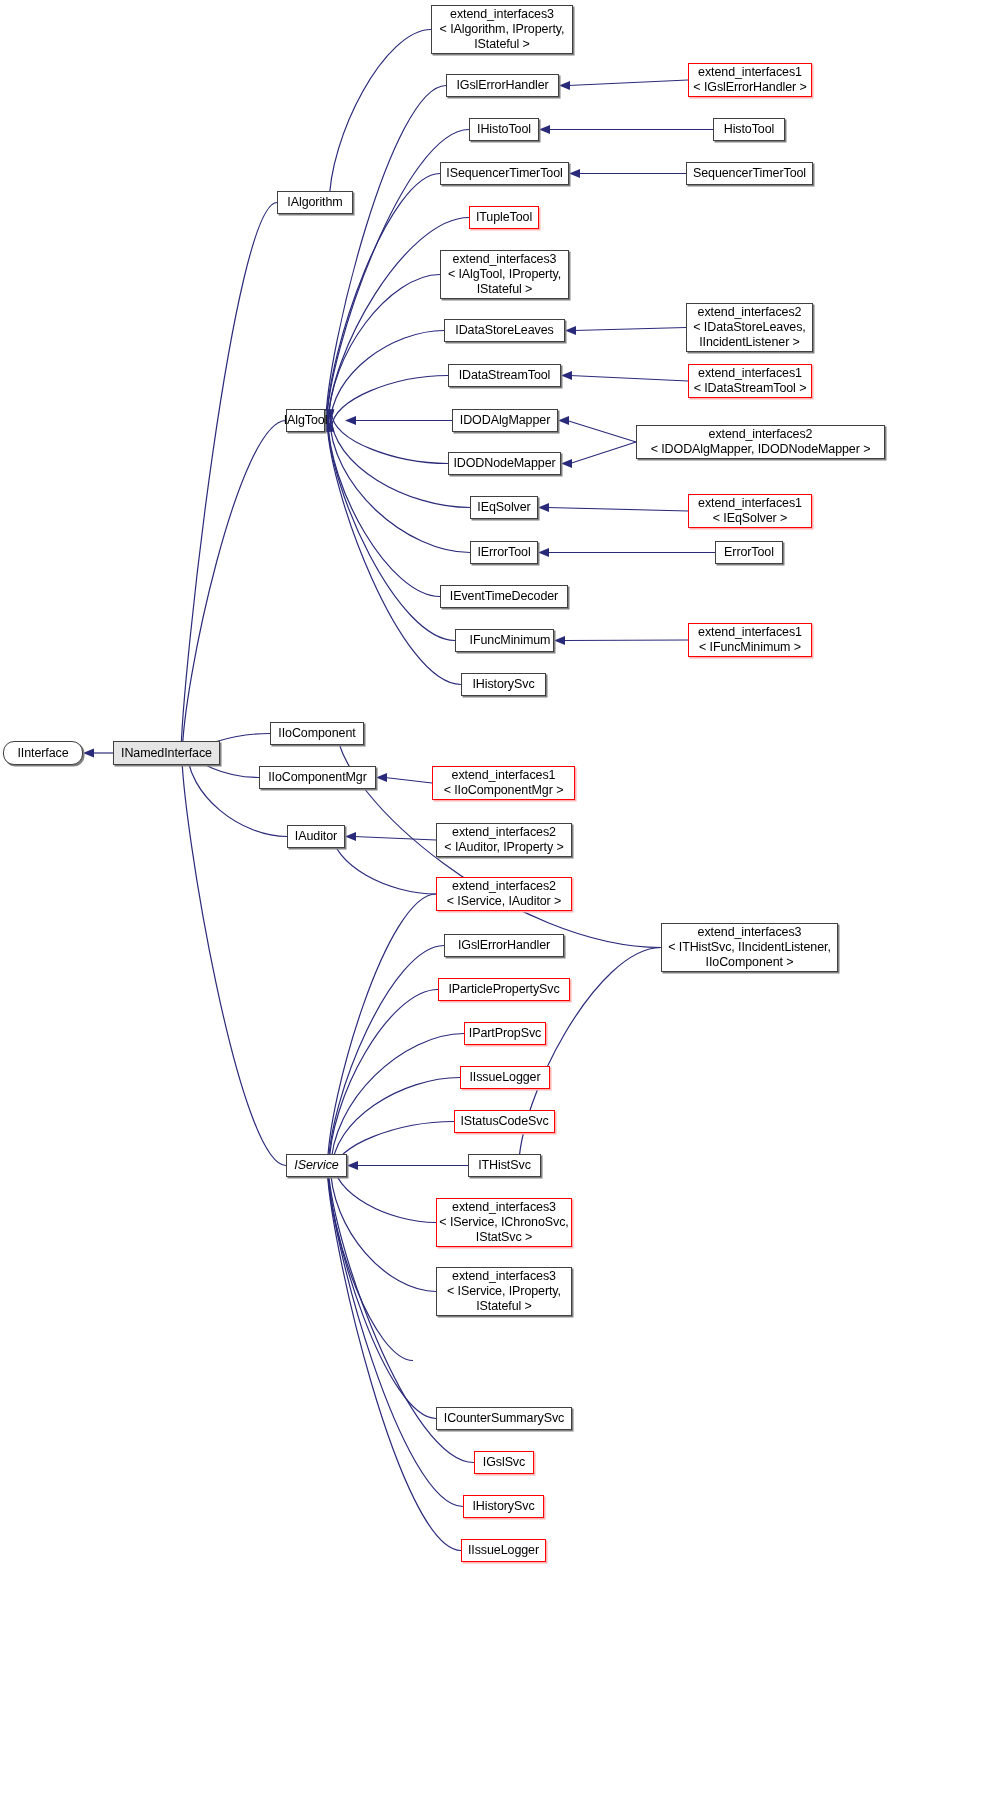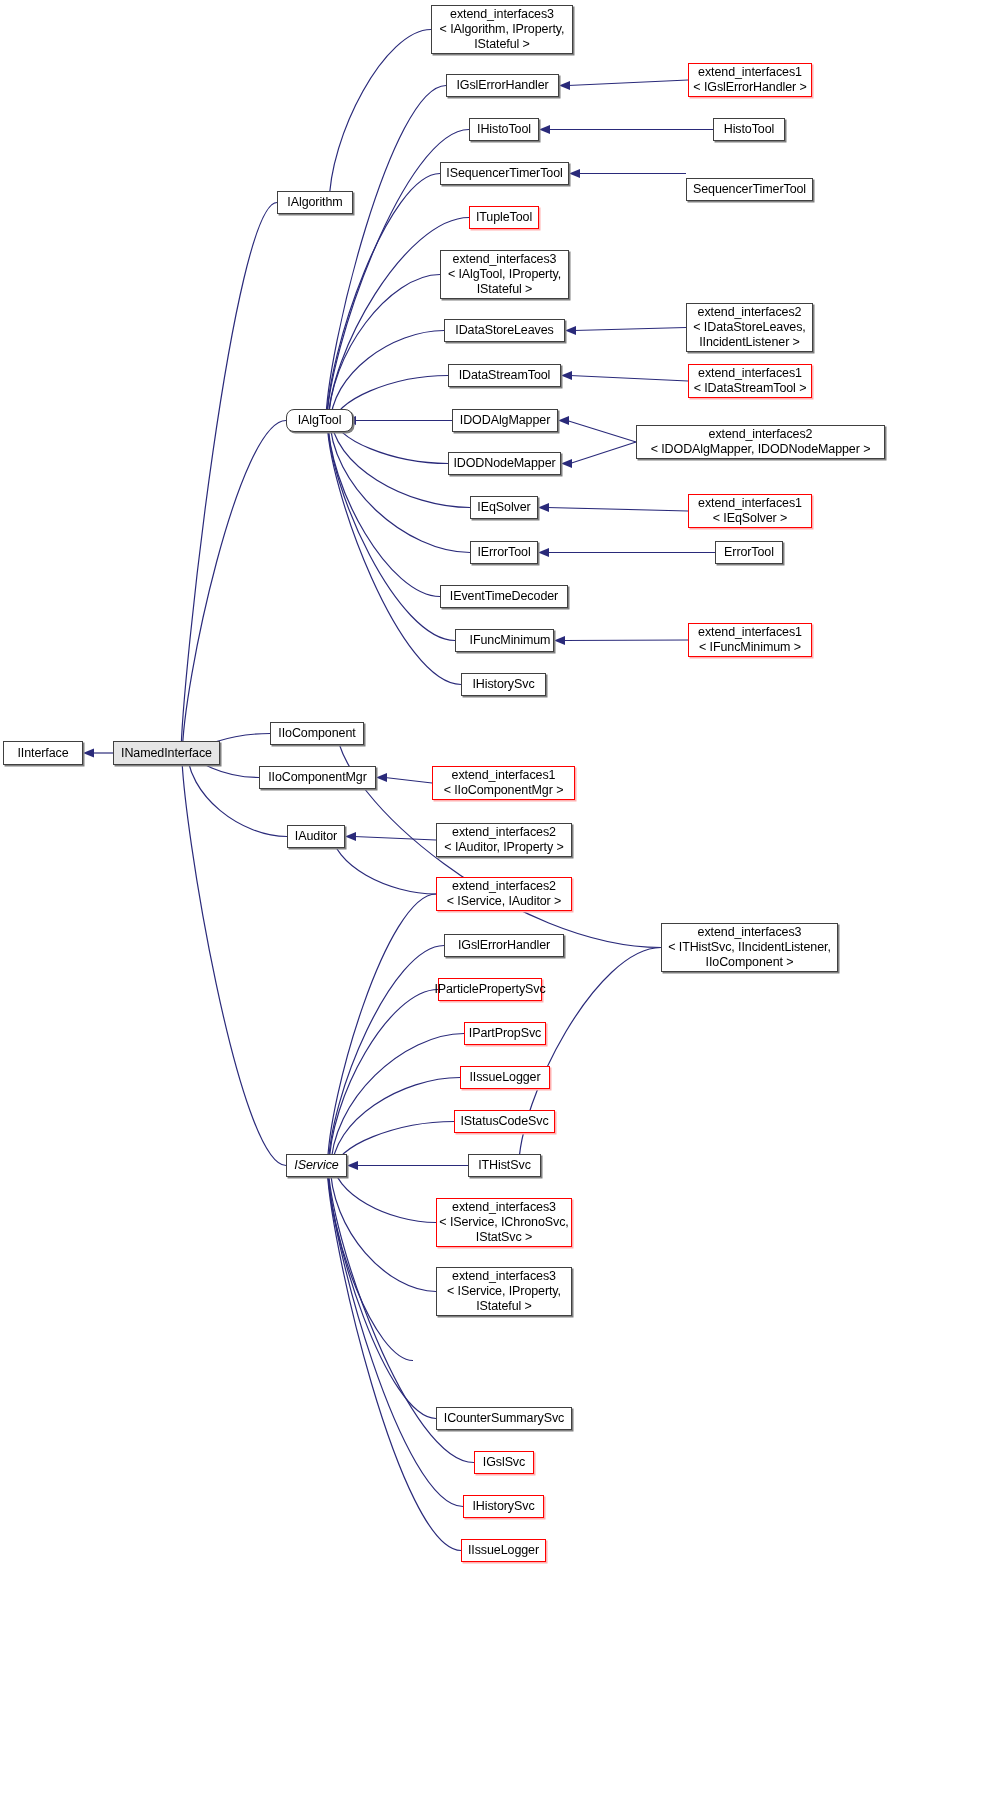--- a/index.html
+++ b/index.html
@@ -132,34 +132,34 @@
       <polygon points="323.82,1154 332.4042053922105,1162.2747457836688 323.9581738396948,1165.922286189738" fill="#2a2a7a"></polygon>
       <path d="M436,1418.5 C387.2760479332999,1418.5 327.72455096288866,1233.2062197333219 327.72455096288866,1163.2062197333219" fill="none" stroke="#2a2a7a" stroke-width="1.2"></path>
       <polygon points="323.82,1154 332.34986713650557,1162.3307482637251 323.88014498184947,1165.9229351495828" fill="#2a2a7a"></polygon>
       <path d="M474,1462.5 C408.38864473186135,1462.5 328.19698829302524,1232.9912164628997 328.19698829302524,1162.9912164628997" fill="none" stroke="#2a2a7a" stroke-width="1.2"></path>
       <polygon points="323.82,1154 332.77064669526163,1161.8769234943982 324.4987275493939,1165.9037527239814" fill="#2a2a7a"></polygon>
       <path d="M463,1506.5 C402.02161166484296,1506.5 327.4924703663177,1233.3012344024069 327.4924703663177,1163.3012344024069" fill="none" stroke="#2a2a7a" stroke-width="1.2"></path>
       <polygon points="323.82,1154 332.1382852280567,1162.5420214741414 323.5811495778423,1165.920694211154" fill="#2a2a7a"></polygon>
       <path d="M461,1550.5 C400.74032706780895,1550.5 327.08961570624217,1233.4503763487755 327.08961570624217,1163.4503763487755" fill="none" stroke="#2a2a7a" stroke-width="1.2"></path>
       <polygon points="323.82,1154 331.76375039730306,1162.8913907587817 323.06940415642964,1165.8994372085244" fill="#2a2a7a"></polygon>
     </svg>
-<div class="node" style="left: 3px; top: 741px; width: 80px; height: 24px;"><span>IInterface</span></div>
+<div class="node" style="left: 3px; top: 741px; width: 80px; height: 24px; border-radius: 11px;"><span>IInterface</span></div>
     <div class="node cur" style="left: 113px; top: 741px; width: 107px; height: 24px;"><span>INamedInterface</span></div>
     <div class="node" style="left: 277px; top: 191px; width: 76px; height: 23px;"><span>IAlgorithm</span></div>
-    <div class="node" style="left: 286px; top: 409px; width: 67px; height: 23px; border-radius: 8px;"><span>IAlgTool</span></div>
+    <div class="node" style="left: 286px; top: 409px; width: 39px; height: 23px;"><span>IAlgTool</span></div>
     <div class="node" style="left: 431px; top: 5px; width: 142px; height: 49px;"><span>extend_interfaces3
 &lt; IAlgorithm, IProperty,
 IStateful &gt;</span></div>
     <div class="node" style="left: 446px; top: 74px; width: 113px; height: 23px;"><span>IGslErrorHandler</span></div>
     <div class="node red" style="left: 688px; top: 63px; width: 124px; height: 34px;"><span>extend_interfaces1
 &lt; IGslErrorHandler &gt;</span></div>
     <div class="node" style="left: 469px; top: 118px; width: 70px; height: 23px;"><span>IHistoTool</span></div>
     <div class="node" style="left: 713px; top: 118px; width: 72px; height: 23px;"><span>HistoTool</span></div>
     <div class="node" style="left: 440px; top: 162px; width: 129px; height: 23px;"><span>ISequencerTimerTool</span></div>
-    <div class="node" style="left: 686px; top: 162px; width: 127px; height: 23px; margin-top: 16px;"><span>SequencerTimerTool</span></div>
+    <div class="node" style="left: 686px; top: 162px; width: 127px; height: 23px;"><span>SequencerTimerTool</span></div>
     <div class="node red" style="left: 469px; top: 206px; width: 70px; height: 23px;"><span>ITupleTool</span></div>
     <div class="node" style="left: 440px; top: 250px; width: 129px; height: 49px;"><span>extend_interfaces3
 &lt; IAlgTool, IProperty,
 IStateful &gt;</span></div>
     <div class="node" style="left: 444px; top: 319px; width: 121px; height: 23px;"><span>IDataStoreLeaves</span></div>
     <div class="node" style="left: 686px; top: 303px; width: 127px; height: 49px;"><span>extend_interfaces2
 &lt; IDataStoreLeaves,
 IIncidentListener &gt;</span></div>
     <div class="node" style="left: 448px; top: 364px; width: 113px; height: 23px;"><span>IDataStreamTool</span></div>
     <div class="node red" style="left: 688px; top: 364px; width: 124px; height: 34px;"><span>extend_interfaces1
@@ -184,21 +184,21 @@
 &lt; IIoComponentMgr &gt;</span></div>
     <div class="node" style="left: 287px; top: 825px; width: 58px; height: 23px;"><span>IAuditor</span></div>
     <div class="node" style="left: 436px; top: 823px; width: 136px; height: 34px;"><span>extend_interfaces2
 &lt; IAuditor, IProperty &gt;</span></div>
     <div class="node red" style="left: 436px; top: 877px; width: 136px; height: 34px;"><span>extend_interfaces2
 &lt; IService, IAuditor &gt;</span></div>
     <div class="node" style="left: 444px; top: 934px; width: 120px; height: 23px;"><span>IGslErrorHandler</span></div>
     <div class="node" style="left: 661px; top: 923px; width: 177px; height: 49px;"><span>extend_interfaces3
 &lt; ITHistSvc, IIncidentListener,
 IIoComponent &gt;</span></div>
-    <div class="node red" style="left: 438px; top: 978px; width: 104px; height: 23px;"><span>IParticlePropertySvc</span></div>
+    <div class="node red" style="left: 438px; top: 978px; width: 132px; height: 23px;"><span>IParticlePropertySvc</span></div>
     <div class="node red" style="left: 464px; top: 1022px; width: 82px; height: 23px;"><span>IPartPropSvc</span></div>
     <div class="node red" style="left: 460px; top: 1066px; width: 90px; height: 23px;"><span>IIssueLogger</span></div>
     <div class="node red" style="left: 454px; top: 1110px; width: 101px; height: 23px;"><span>IStatusCodeSvc</span></div>
     <div class="node" style="left: 286px; top: 1154px; width: 61px; height: 23px; font-style: italic;"><span>IService</span></div>
     <div class="node" style="left: 468px; top: 1154px; width: 73px; height: 23px;"><span>ITHistSvc</span></div>
     <div class="node red" style="left: 436px; top: 1198px; width: 136px; height: 49px;"><span>extend_interfaces3
 &lt; IService, IChronoSvc,
 IStatSvc &gt;</span></div>
     <div class="node" style="left: 436px; top: 1267px; width: 136px; height: 49px;"><span>extend_interfaces3
 &lt; IService, IProperty,

